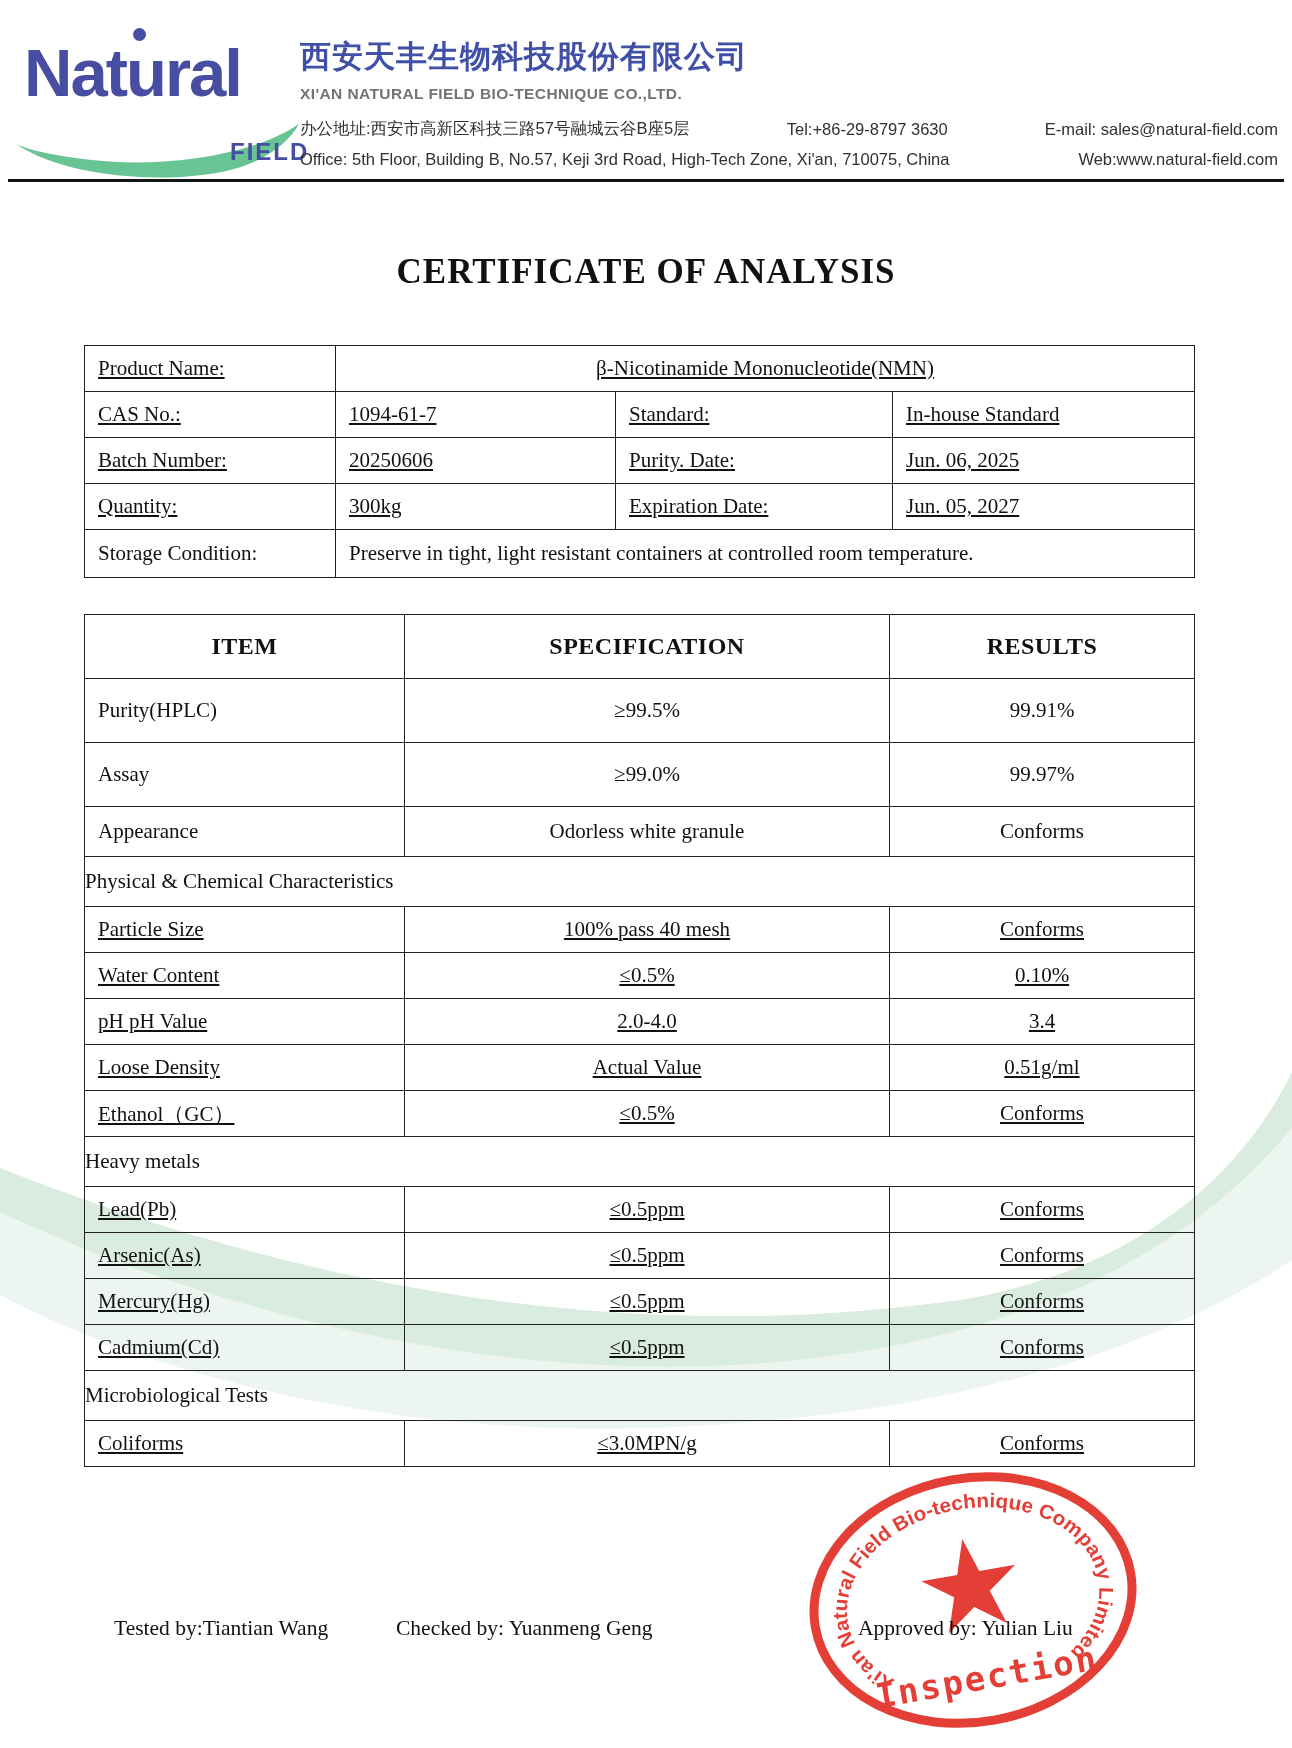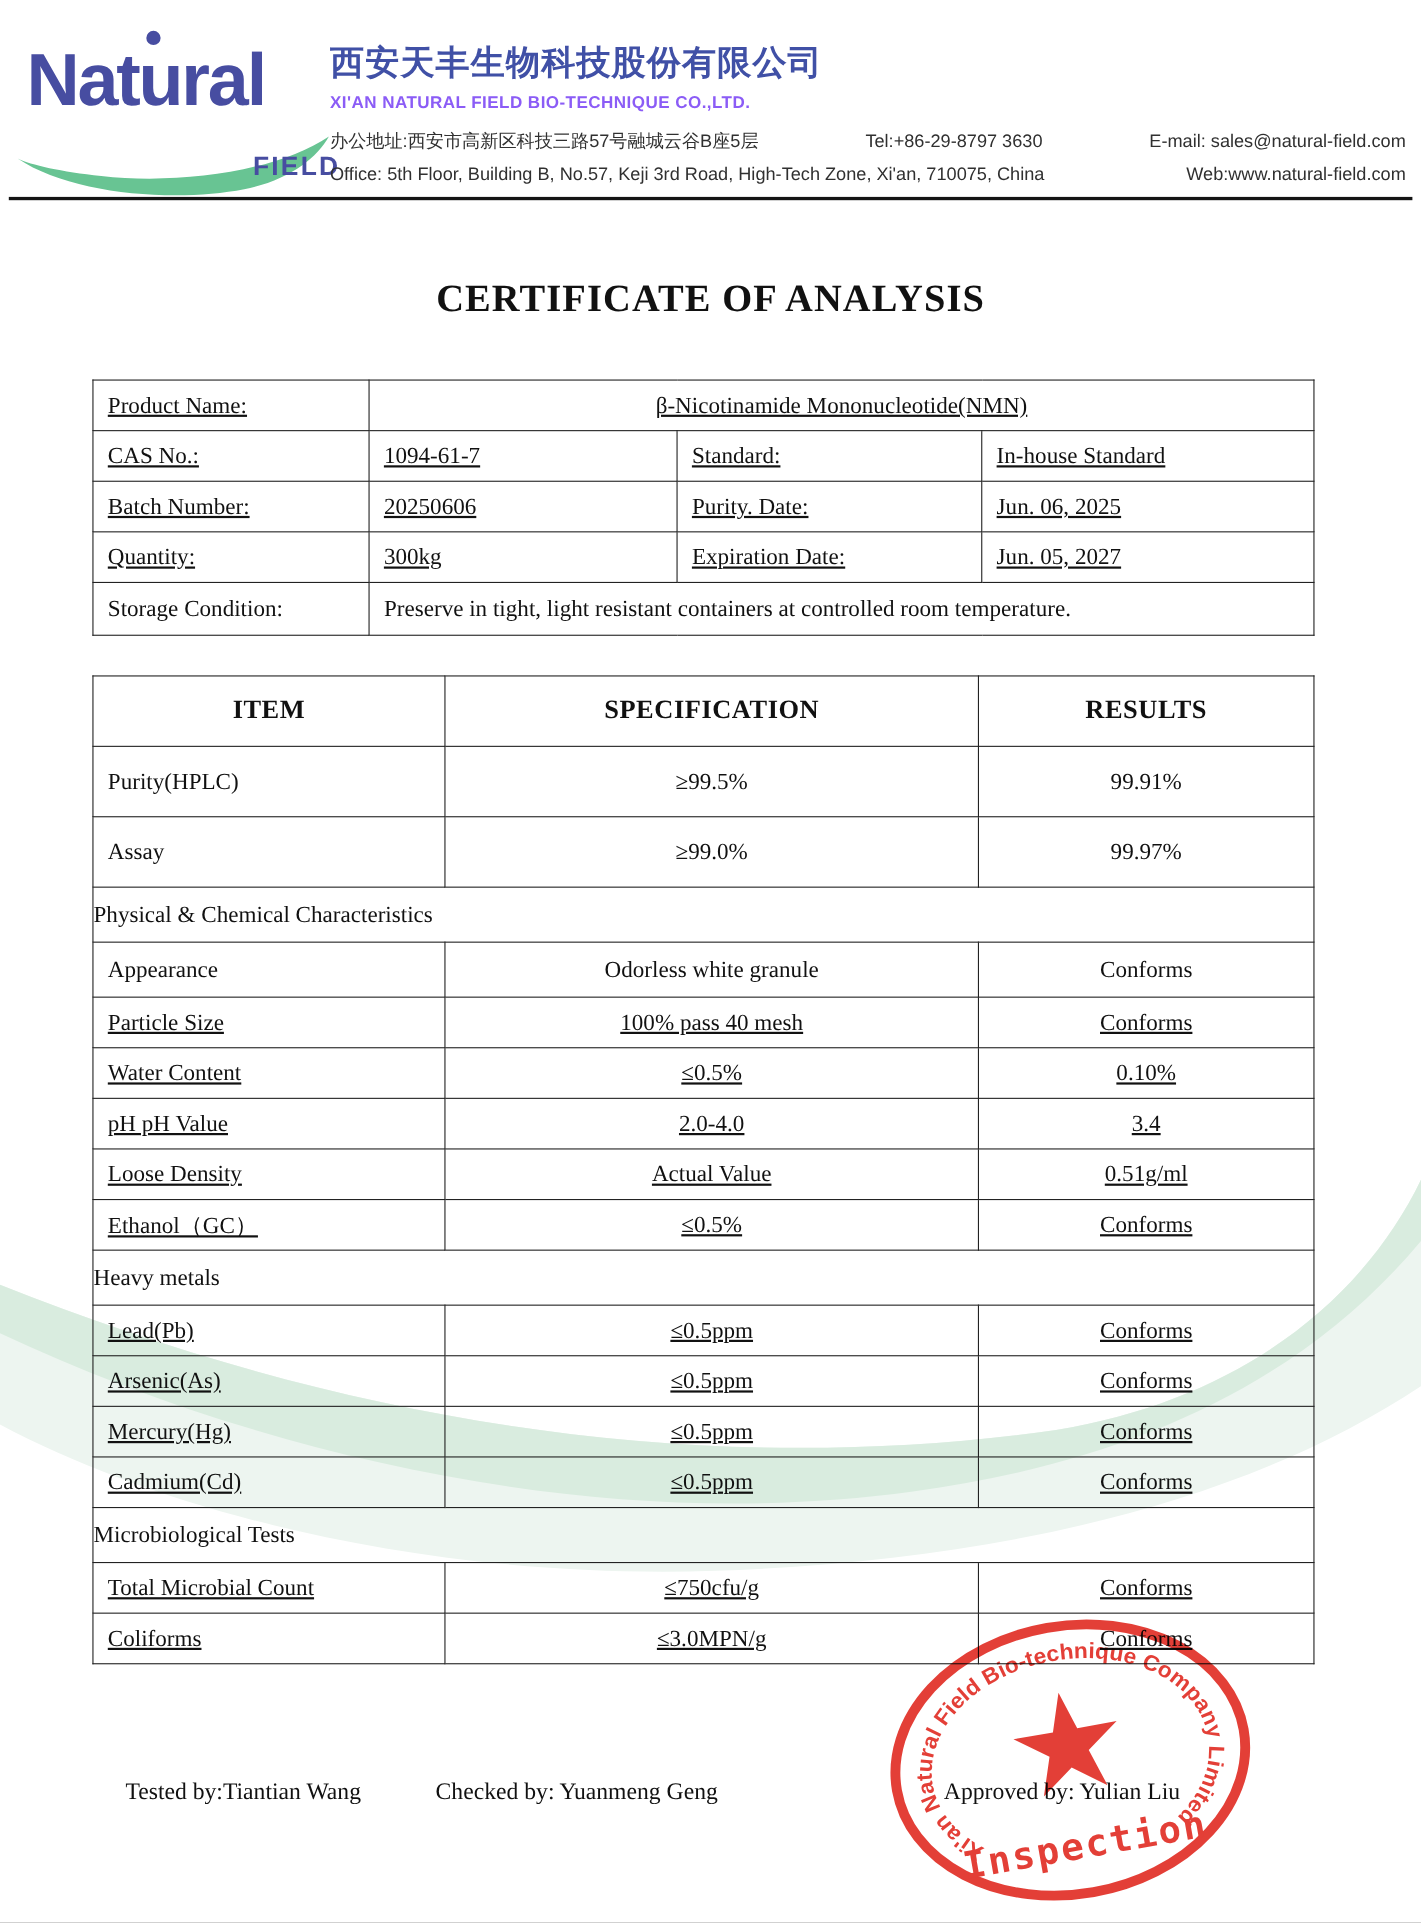--- a/index.html
+++ b/index.html
@@ -31,21 +31,21 @@
     font-weight:bold;font-size:24px;letter-spacing:2px;
     color:#474da1;
   }
   .company{position:absolute;left:300px;top:36px;}
   .company-cn{
     font-family:"Liberation Sans", sans-serif;
     font-weight:bold;font-size:31px;color:#4050a6;letter-spacing:1px;
   }
   .company-en{
     font-family:"Liberation Sans", sans-serif;
-    font-weight:bold;font-size:15.5px;color:#8b5cf6;letter-spacing:0.4px;margin-top:7px;
+    font-weight:bold;font-size:15.5px;color:#737373;letter-spacing:0.4px;margin-top:7px;
   }
   .contacts{position:absolute;left:300px;top:114px;width:978px;font-family:"Liberation Sans", sans-serif;font-size:16.5px;color:#303030;}
   .contact-row{display:flex;justify-content:space-between;height:30px;align-items:center;}
   .header-rule{position:absolute;left:8px;right:8px;top:179px;height:2.5px;background:#141414;}
   
   .doc-title{
     position:absolute;left:0;top:252px;width:1292px;
     text-align:center;font-size:35px;font-weight:bold;letter-spacing:1px;z-index:2;
   }
   
@@ -170,26 +170,26 @@
       <td class="lab b">Purity(HPLC)</td>
       <td class="ctr">≥99.5%</td>
       <td class="ctr">99.91%</td>
     </tr>
     <tr class="h64">
       <td class="lab b">Assay</td>
       <td class="ctr">≥99.0%</td>
       <td class="ctr">99.97%</td>
     </tr>
     <tr class="h50">
-      <td class="section-cell" colspan="3">Physical &amp; Chemical Characteristics</td>
-    </tr>
-    <tr class="h50">
       <td class="lab">Appearance</td>
       <td class="ctr">Odorless white granule</td>
       <td class="ctr">Conforms</td>
+    </tr>
+    <tr class="h50">
+      <td class="section-cell" colspan="3">Physical &amp; Chemical Characteristics</td>
     </tr>
     <tr class="h46">
       <td class="lab">Particle Size</td>
       <td class="ctr">100% pass 40 mesh</td>
       <td class="ctr">Conforms</td>
     </tr>
     <tr class="h46">
       <td class="lab">Water Content</td>
       <td class="ctr">≤0.5%</td>
       <td class="ctr">0.10%</td>
@@ -227,25 +227,20 @@
       <td class="ctr">≤0.5ppm</td>
       <td class="ctr">Conforms</td>
     </tr>
     <tr class="h46">
       <td class="lab">Cadmium(Cd)</td>
       <td class="ctr">≤0.5ppm</td>
       <td class="ctr">Conforms</td>
     </tr>
     <tr class="h50">
       <td class="section-cell" colspan="3">Microbiological Tests</td>
-    </tr>
-    <tr class="h46">
-      <td class="lab">Total Microbial Count</td>
-      <td class="ctr">≤750cfu/g</td>
-      <td class="ctr">Conforms</td>
     </tr>
     <tr class="h46">
       <td class="lab">Coliforms</td>
       <td class="ctr">≤3.0MPN/g</td>
       <td class="ctr">Conforms</td>
     </tr>
   </tbody>
     </table>
 
   <div class="signatures">

